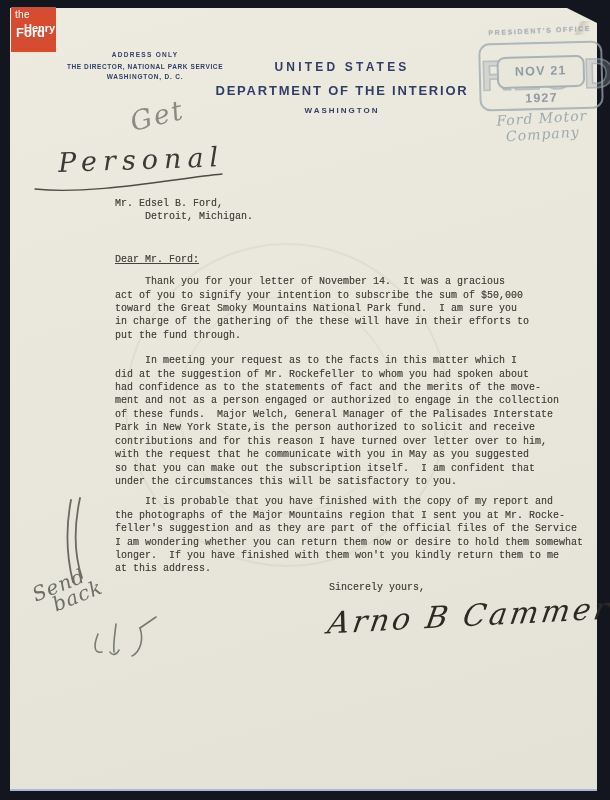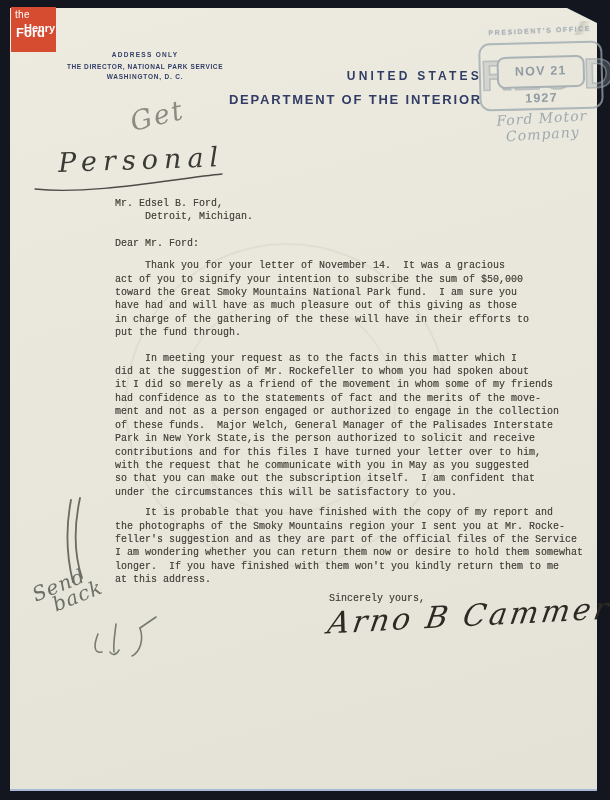--- a/index.html
+++ b/index.html
@@ -34,21 +34,21 @@
   .hf-the{position:absolute;left:4px;top:2px;font-size:10px;font-weight:400;letter-spacing:.3px;}
   .hf-henry{position:absolute;left:13px;top:15px;font-size:11px;font-weight:700;}
   .hf-ford{position:absolute;left:5px;top:18px;font-size:13px;font-weight:700;}
 
   
   .navy{color:var(--letterhead_navy,#323d66);}
   .return-address{position:absolute;left:40px;top:43px;width:190px;text-align:center;font-weight:700;}
   .ra1{font-size:6.5px;letter-spacing:1.3px;margin-bottom:4.5px;}
   .ra2{font-size:6.5px;letter-spacing:.6px;margin-bottom:3.5px;}
   .ra3{font-size:6.5px;letter-spacing:.8px;}
-  .letterhead{position:absolute;left:192px;top:62px;width:280px;text-align:right;font-weight:700;}
+  .letterhead{position:absolute;left:192px;top:53px;width:280px;text-align:center;font-weight:700;}
   .lh1{font-size:12px;line-height:12px;letter-spacing:3.2px;margin-bottom:11px;}
   .lh2{font-size:13px;line-height:13px;letter-spacing:1.8px;margin-bottom:10px;}
   .lh3{font-size:10.5px;line-height:11px;letter-spacing:2.4px;margin-bottom:11px;}
   .lh4{font-size:8px;line-height:8px;letter-spacing:2px;}
 
   
   .stamp{
     position:absolute;left:466px;top:19px;width:130px;height:102px;
     color:var(--stamp_blue,#9aa5ad);transform:rotate(-1.5deg);
   }
@@ -90,21 +90,21 @@
   .initials-scribble{position:absolute;left:76px;top:606px;}
 
   
   .typed{
     position:absolute;left:105px;top:189px;width:492px;
     font-family:"Liberation Mono","DejaVu Sans Mono",monospace;
     font-size:10px;line-height:13.4px;color:var(--typewriter_ink,#45433d);
     text-shadow:0 0 .4px rgba(69,67,61,.55);
   }
   .tline{white-space:pre;}
-  .salutation{margin-top:13px;}
+  .salutation{margin-top:29px;text-decoration:underline;}
   .para1{margin-top:9px;}
   .para2{margin-top:12px;}
   .para3{margin-top:7px;}
   .closing{margin-top:5px;padding-left:214px;}
   .signature{
     position:absolute;left:318px;top:590px;width:280px;
     font-family:"DejaVu Serif",serif;font-style:italic;
     font-size:30px;letter-spacing:3px;color:#2c2a25;
     transform:rotate(-3deg) skewX(-12deg);white-space:nowrap;
   }
@@ -120,20 +120,21 @@
 
   <div class="return-address navy">
     <div class="ra1">ADDRESS ONLY</div>
     <div class="ra2">THE DIRECTOR, NATIONAL PARK SERVICE</div>
     <div class="ra3">WASHINGTON, D. C.</div>
   </div>
 
   <div class="letterhead navy">
     <div class="lh1">UNITED STATES</div>
     <div class="lh2">DEPARTMENT OF THE INTERIOR</div>
+    <div class="lh4">WASHINGTON</div>
   </div>
 
   <div class="stamp">
     <div class="stamp-office">PRESIDENT'S OFFICE</div>
     <div class="stamp-box">
       <div class="stamp-recd">REC'D</div>
       <div class="stamp-datebox">NOV 21 1927</div>
     </div>
     <div class="stamp-company">Ford Motor Company</div>
   </div>
@@ -166,42 +167,40 @@
     <div class="recipient">
       <div class="tline">Mr. Edsel B. Ford,</div>
       <div class="tline">     Detroit, Michigan.</div>
     </div>
     <div class="salutation tline">Dear Mr. Ford:</div>
 
     <div class="para1">
       <div class="tline">     Thank you for your letter of November 14.  It was a gracious</div>
       <div class="tline">act of you to signify your intention to subscribe the sum of $50,000</div>
       <div class="tline">toward the Great Smoky Mountains National Park fund.  I am sure you</div>
-      <div class="tline">have had and will have as much pleasure out of this giving as those</div>
       <div class="tline">in charge of the gathering of the these will have in their efforts to</div>
       <div class="tline">put the fund through.</div>
     </div>
 
     <div class="para2">
       <div class="tline">     In meeting your request as to the facts in this matter which I</div>
       <div class="tline">did at the suggestion of Mr. Rockefeller to whom you had spoken about</div>
-      <div class="tline">it I did so merely as a friend of the movement in whom some of my friends</div>
       <div class="tline">had confidence as to the statements of fact and the merits of the move-</div>
       <div class="tline">ment and not as a person engaged or authorized to engage in the collection</div>
       <div class="tline">of these funds.  Major Welch, General Manager of the Palisades Interstate</div>
       <div class="tline">Park in New York State,is the person authorized to solicit and receive</div>
-      <div class="tline">contributions and for this files I have turned your letter over to him,</div>
+      <div class="tline">contributions and for this reason I have turned over letter over to him,</div>
       <div class="tline">with the request that he communicate with you in May as you suggested</div>
       <div class="tline">so that you can make out the subscription itself.  I am confident that</div>
       <div class="tline">under the circumstances this will be satisfactory to you.</div>
     </div>
 
     <div class="para3">
       <div class="tline">     It is probable that you have finished with the copy of my report and</div>
-      <div class="tline">the photographs of the Smoky Mountains region your I sent you at Mr. Rocke-</div>
+      <div class="tline">the photographs of the Major Mountains region that I sent you at Mr. Rocke-</div>
       <div class="tline">feller's suggestion and as they are part of the official files of the Service</div>
       <div class="tline">I am wondering whether you can return them now or desire to hold them somewhat</div>
       <div class="tline">longer.  If you have finished with them won't you kindly return them to me</div>
       <div class="tline">at this address.</div>
     </div>
 
     <div class="closing tline">Sincerely yours,</div>
   </div>
 
   <div class="signature">Arno B Cammerer</div>

